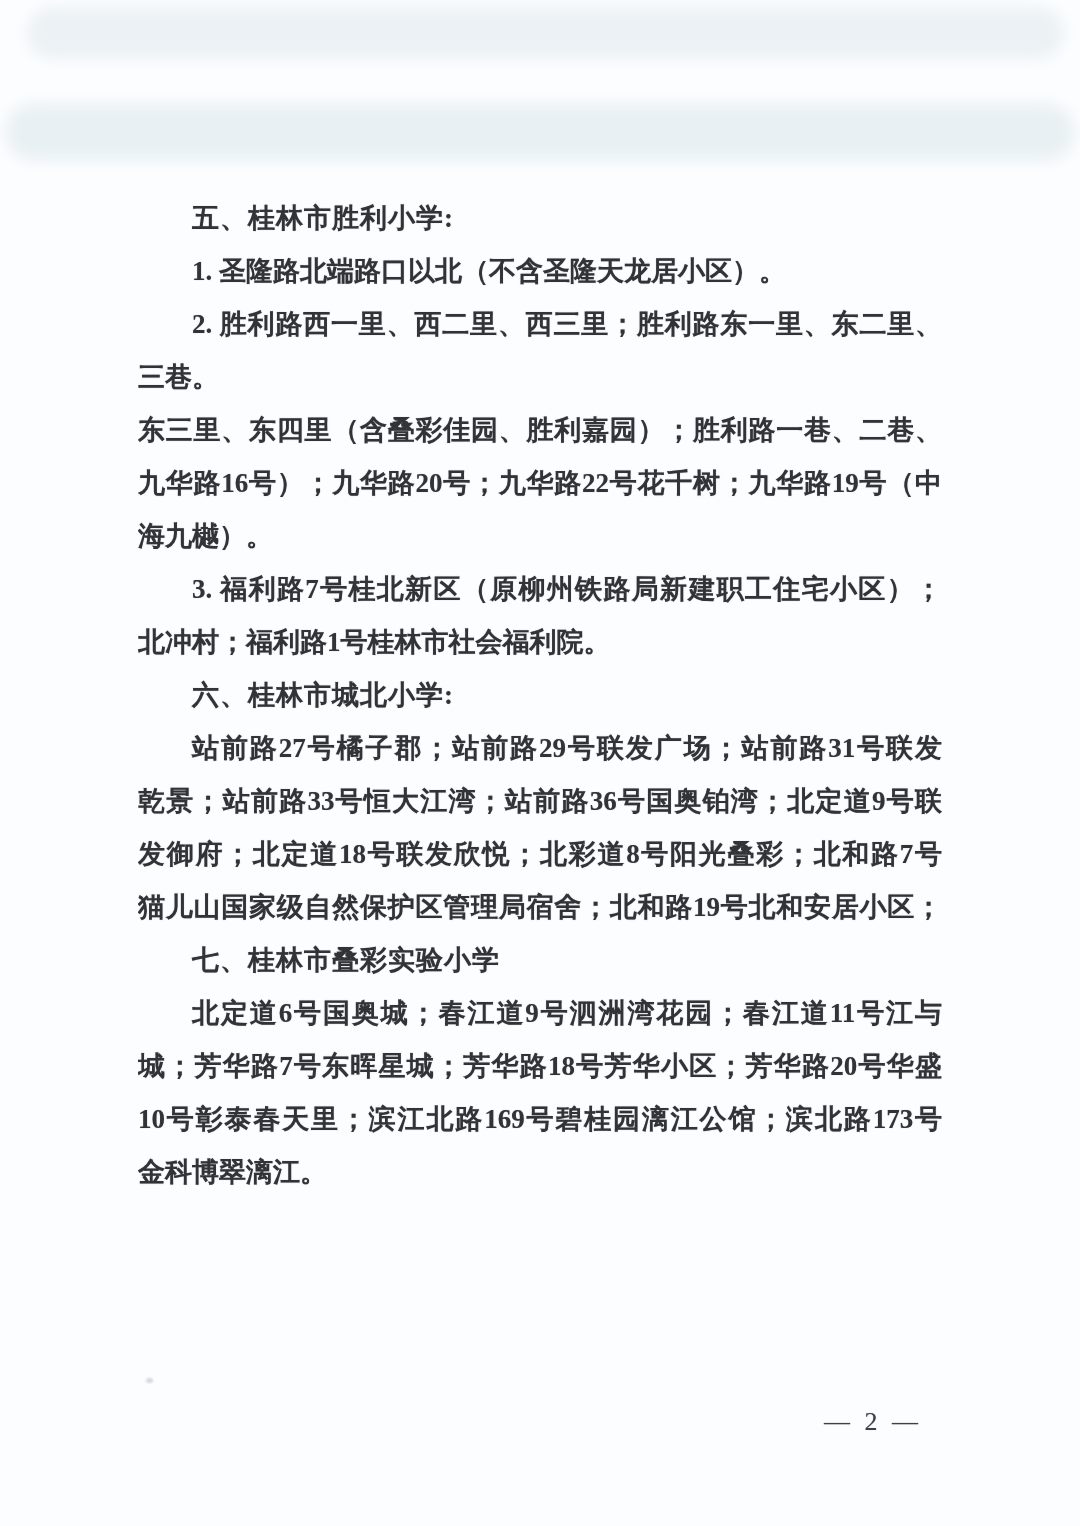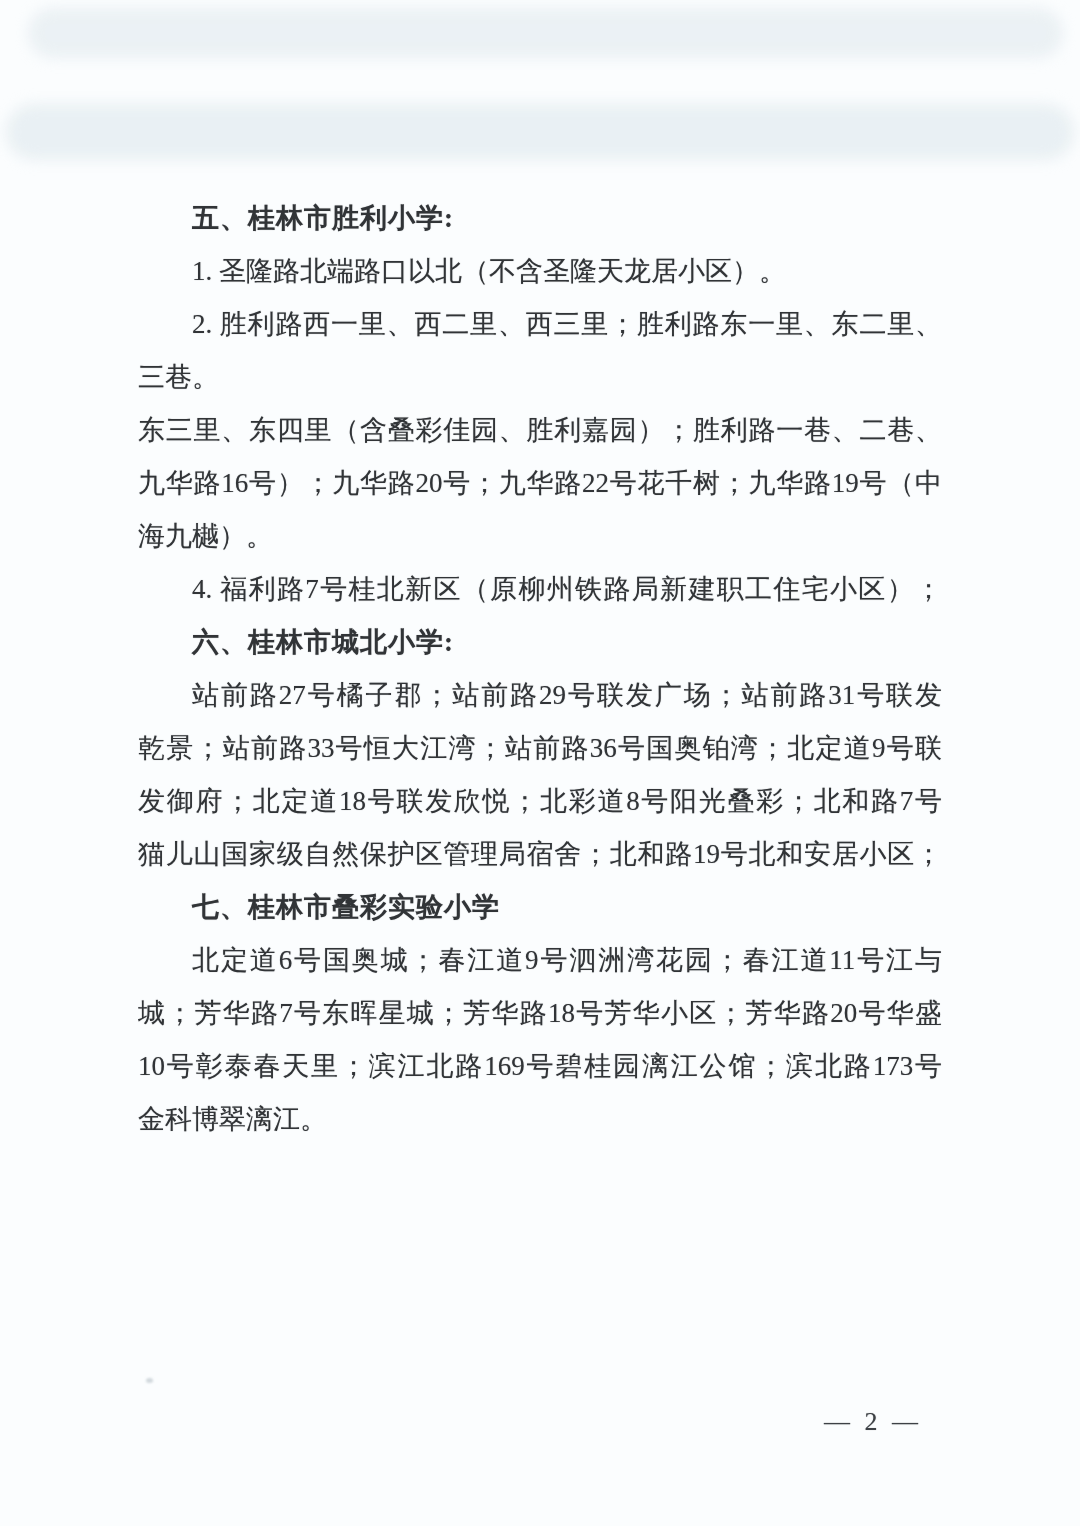--- a/index.html
+++ b/index.html
@@ -36,21 +36,21 @@
     left: 138px; top: 192px;
     width: 804px;
     text-shadow: 0 0 1px rgba(49,52,55,.45);
   }
   .heading, .line {
     margin: 0;
     font-size: 27px;
     line-height: 53px;
     height: 53px;
     overflow: hidden;
-    font-weight: normal;
+    font-weight: bold;
   }
   .heading {
     font-weight: 600;
     text-indent: 2em;
     text-align: left;
     letter-spacing: 1px;
   }
   .line {
     text-align: justify;
     text-align-last: justify;
@@ -83,21 +83,22 @@
 
     <p class="line indent end">1. 圣隆路北端路口以北（不含圣隆天龙居小区）。</p>
 
     <p class="line indent">2. 胜利路西一里、西二里、西三里；胜利路东一里、东二里、</p>
     <p class="line end">三巷。</p>
     <p class="line">东三里、东四里（含叠彩佳园、胜利嘉园）；胜利路一巷、二巷、</p>
 
     <p class="line">九华路16号）；九华路20号；九华路22号花千树；九华路19号（中</p>
     <p class="line end">海九樾）。</p>
 
-    <p class="line indent">4. 福利路7号桂北新区（原柳州铁路局新建职工住宅小区）；</p>
+    <p class="line indent">3. 福利路7号桂北新区（原柳州铁路局新建职工住宅小区）；</p>
+    <p class="line end">北冲村；福利路1号桂林市社会福利院。</p>
 
     <h2 class="heading">六、桂林市城北小学:</h2>
 
     <p class="line indent">站前路27号橘子郡；站前路29号联发广场；站前路31号联发</p>
     <p class="line">乾景；站前路33号恒大江湾；站前路36号国奥铂湾；北定道9号联</p>
     <p class="line">发御府；北定道18号联发欣悦；北彩道8号阳光叠彩；北和路7号</p>
     <p class="line">猫儿山国家级自然保护区管理局宿舍；北和路19号北和安居小区；</p>
 
     <h2 class="heading">七、桂林市叠彩实验小学</h2>
 

